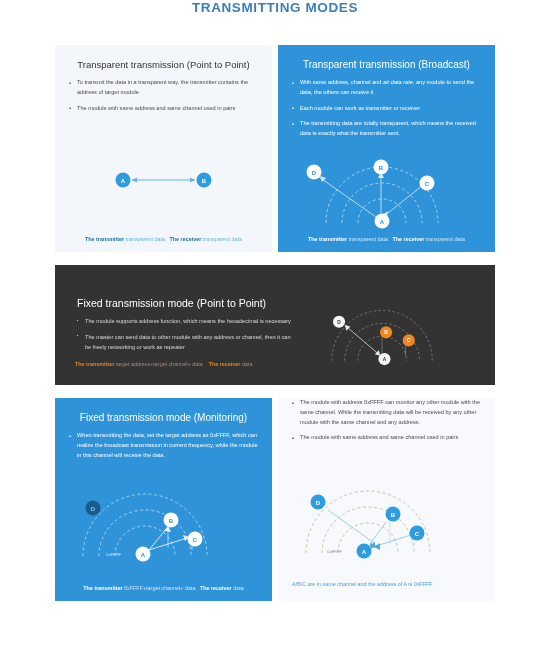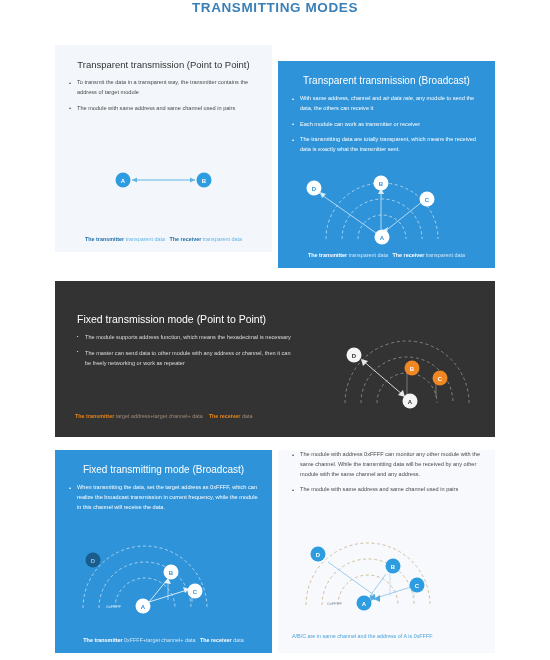--- a/index.html
+++ b/index.html
@@ -29,22 +29,22 @@
   .panel {
     position: relative;
     overflow: hidden;
   }
   .panel.light { background: #f3f7fb; }
   .panel.blue  { background: #2e93d8; }
   .panel.dark  { background: #333333; }
   .panel.lightr{ background: #f7f9fc; }
 
   .p1 { width: 217px; height: 207px; }
-  .p2 { width: 217px; height: 207px; margin-top: 16px; }
-  .p3 { width: 440px; height: 156px; }
+  .p2 { width: 217px; height: 207px; }
+  .p3 { width: 440px; height: 120px; }
   .p4 { width: 217px; height: 203px; }
   .p5 { width: 217px; height: 203px; }
 
   .ptitle {
     text-align: center;
     font-size: 9.5px;
     font-weight: normal;
     padding: 14px 10px 8px 10px;
   }
   .ptitle.ondark { color: #ffffff; font-size: 10px; }
@@ -209,21 +209,21 @@
         <span class="lv">data</span>
       </div>
     </div>
   </div>
 
   <div class="gapv"></div>
 
   <div class="row">
 
     <div class="panel blue p4">
-      <div class="ptitle ondark">Fixed transmitting mode (Broadcast)</div>
+      <div class="ptitle ondark">Fixed transmission mode (Monitoring)</div>
       <ul class="bullets ondark">
         <li>When transmitting the data, set the target address as 0xFFFF, which can realize the broadcast transmission in current frequency, while the module in this channel will receive the data.</li>
       </ul>
       <svg class="diagram" viewBox="0 0 217 203">
         <g stroke="#bfe0f5" fill="none" stroke-width="0.9" stroke-dasharray="3,2.6" opacity="0.9">
           <path d="M 28 158 A 62 62 0 0 1 152 158"></path>
           <path d="M 44 158 A 46 46 0 0 1 136 158"></path>
           <path d="M 60 158 A 30 30 0 0 1 120 158"></path>
         </g>
         <g stroke="#cfe7f7" stroke-width="0.7">

